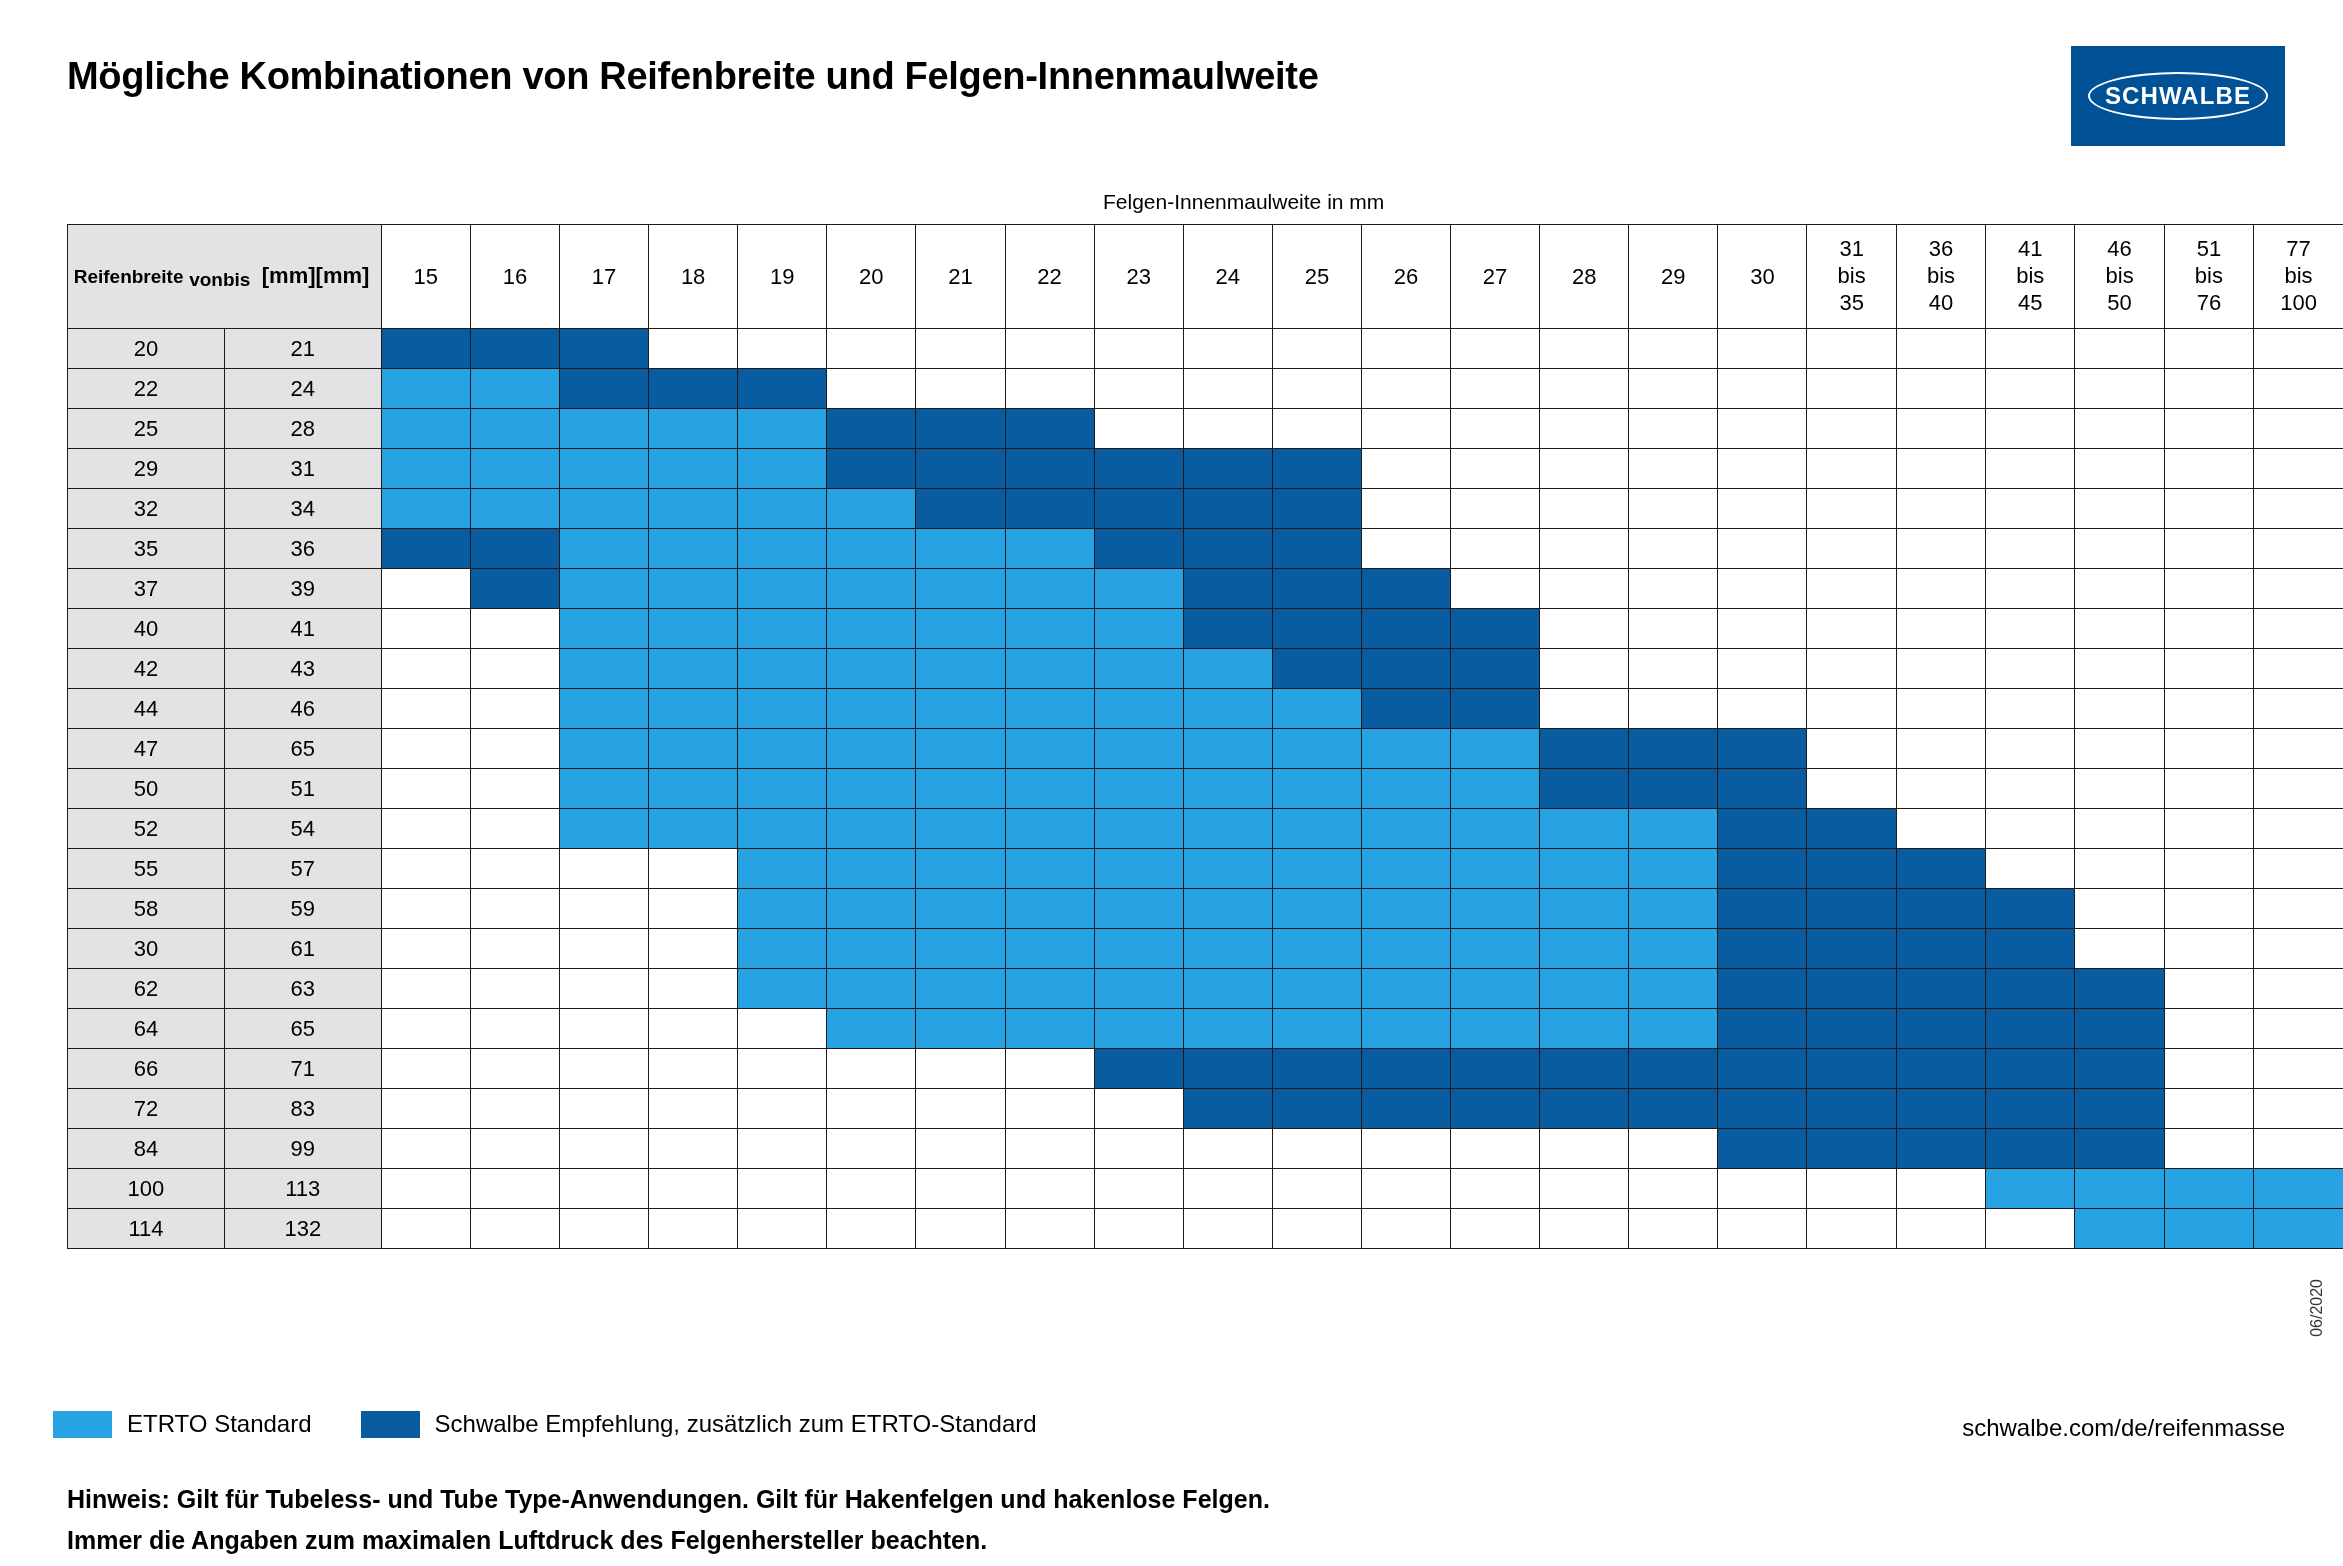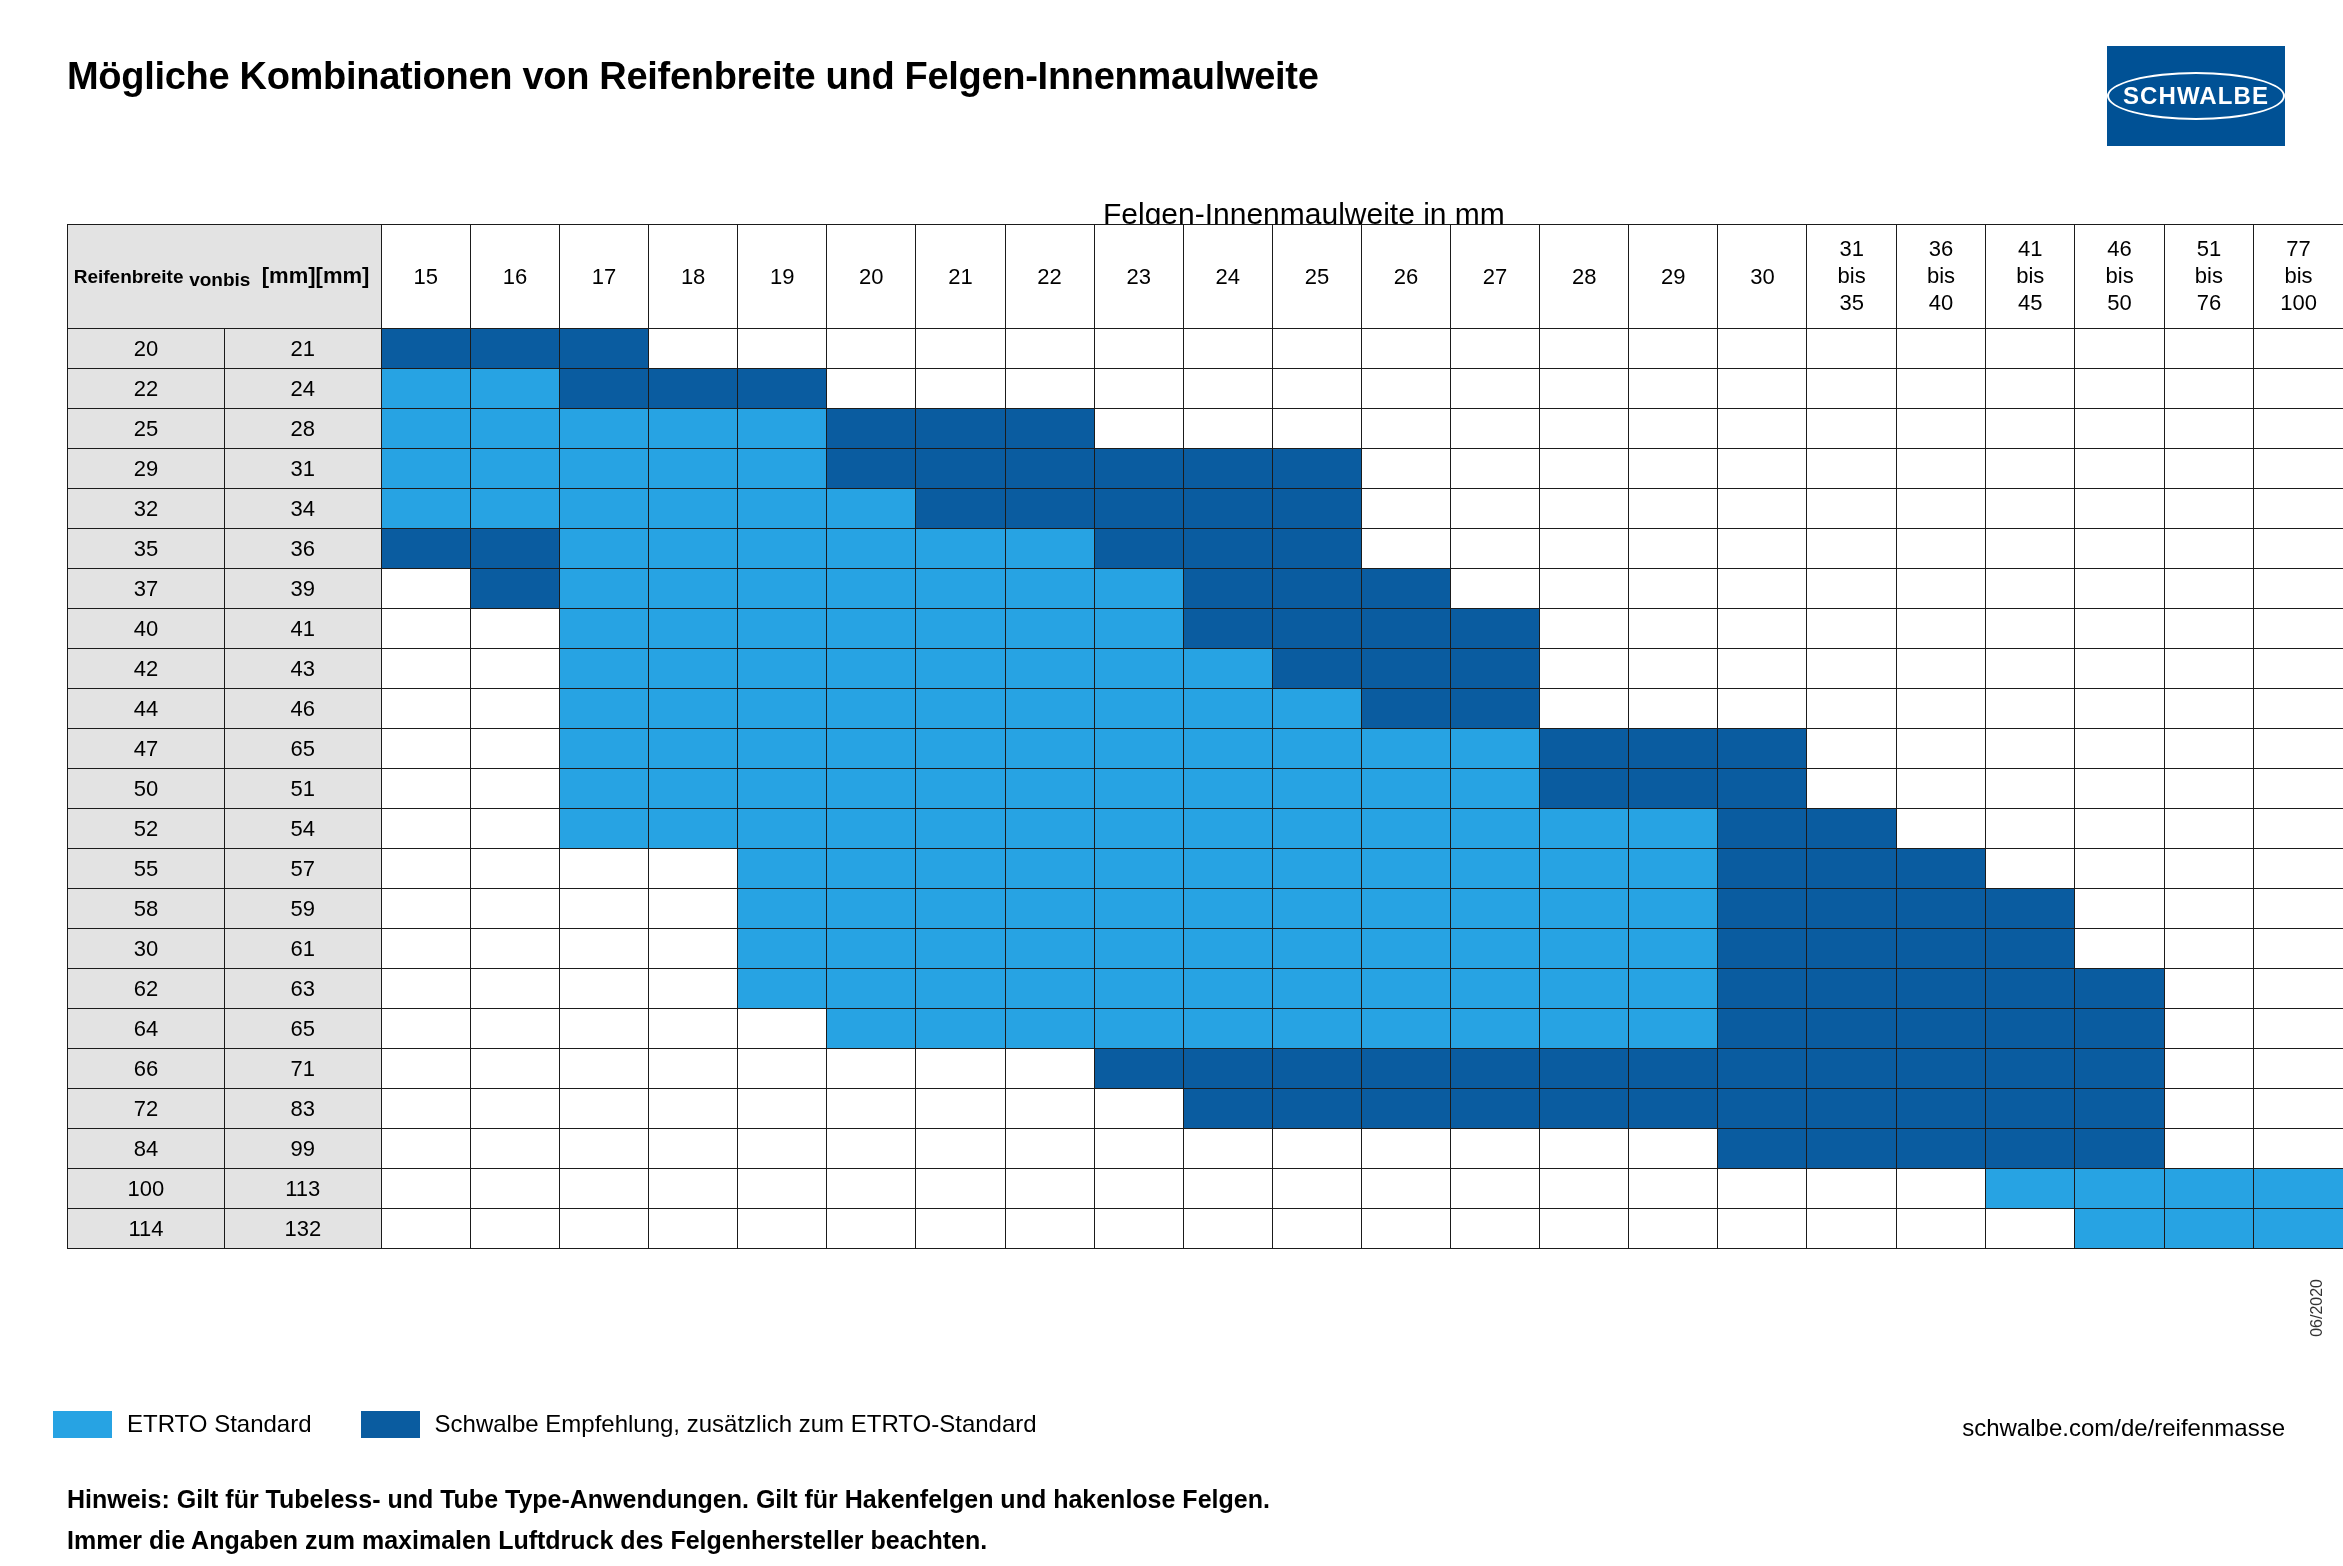--- a/index.html
+++ b/index.html
@@ -30,21 +30,21 @@
     font-size: 38px;
     font-weight: bold;
     letter-spacing: -0.3px;
     white-space: nowrap;
   }
   
   .logo-box {
     position: absolute;
     right: 59px;
     top: 46px;
-    width: 178px;
+    width: 214px;
     height: 100px;
     background: #005195;
     display: flex;
     align-items: center;
     justify-content: center;
   }
   .logo-ellipse {
     width: 176px;
     height: 44px;
     border: 2.9px solid #ffffff;
@@ -56,22 +56,22 @@
   .logo-text {
     color: #ffffff;
     font-size: 24px;
     font-weight: bold;
     letter-spacing: 1.1px;
   }
   
   .axis-caption {
     position: absolute;
     left: 1103px;
-    top: 197px;
-    font-size: 30px;
+    top: 190px;
+    font-size: 21px;
     white-space: nowrap;
   }
   
   .table-wrap {
     position: absolute;
     left: 67px;
     top: 224px;
   }
   table.grid {
     border-collapse: collapse;

